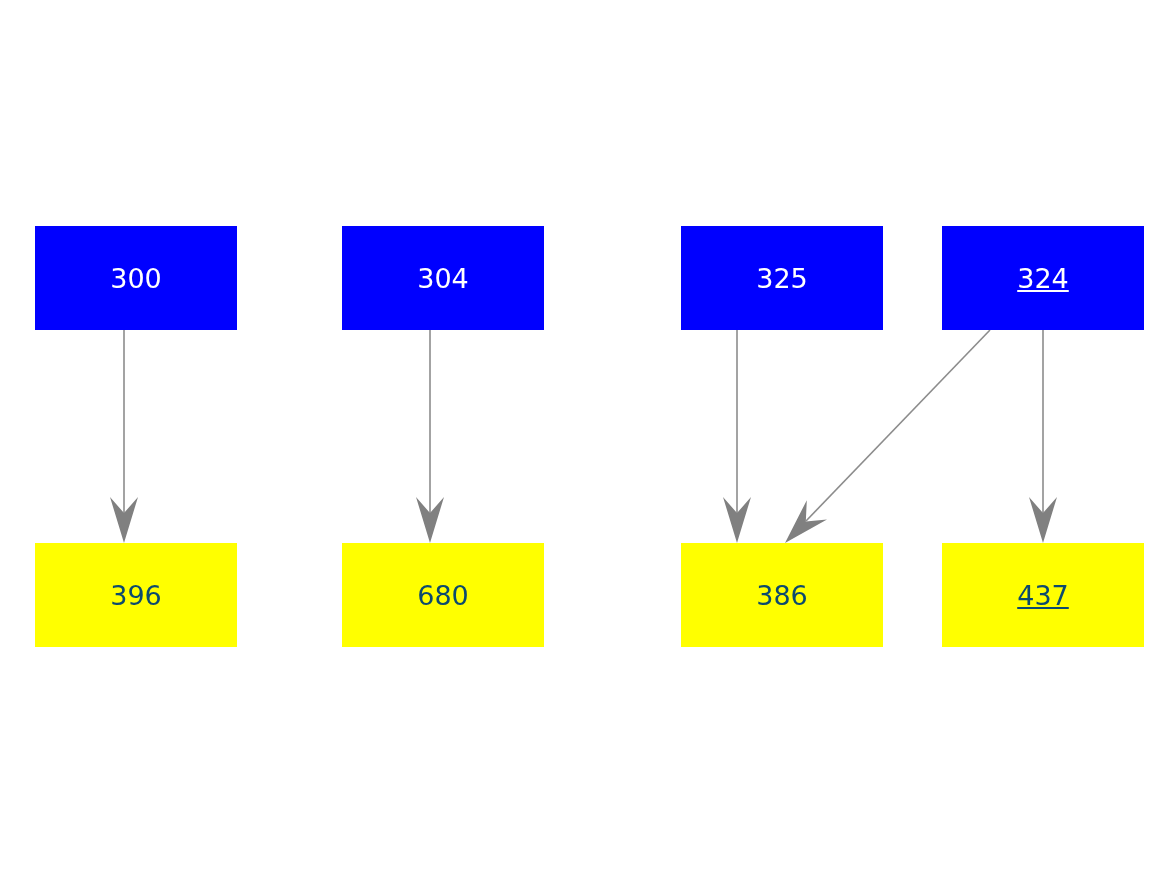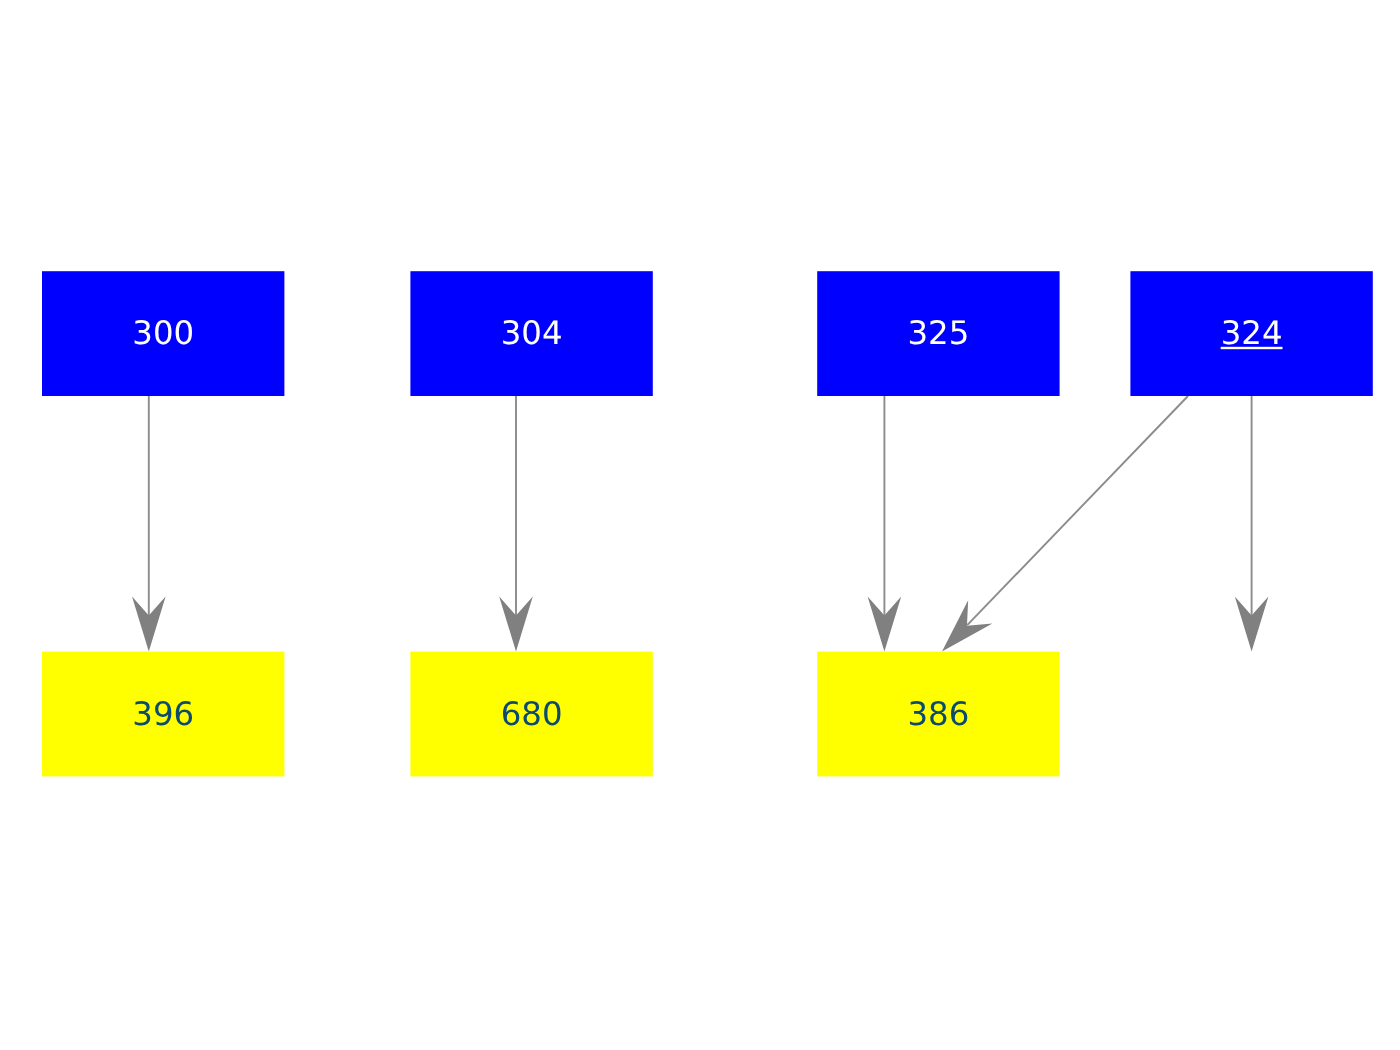--- a/index.html
+++ b/index.html
@@ -90,14 +90,15 @@
   </svg>
 
   <div class="node top col0">300</div>
   <div class="node top col1">304</div>
   <div class="node top col2">325</div>
   <div class="node top col3">324</div>
 
   <div class="node bottom col0">396</div>
   <div class="node bottom col1">680</div>
   <div class="node bottom col2">386</div>
+  <div class="node bottom col3">437</div>
 
 </div>
 
 </body></html>

